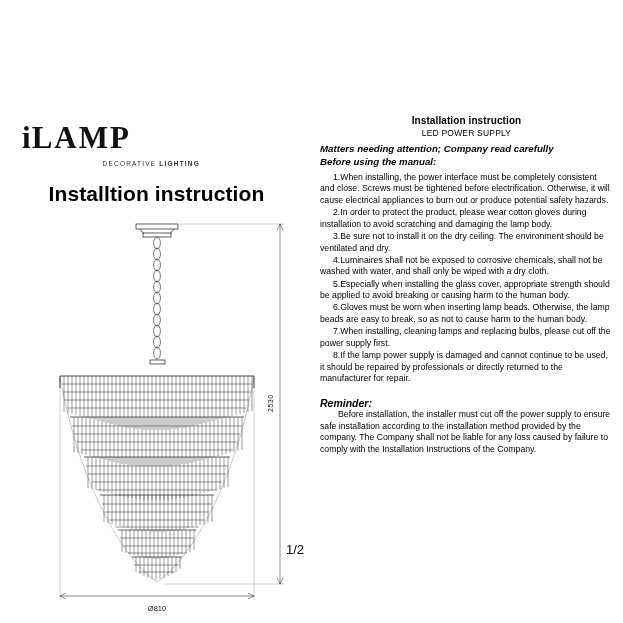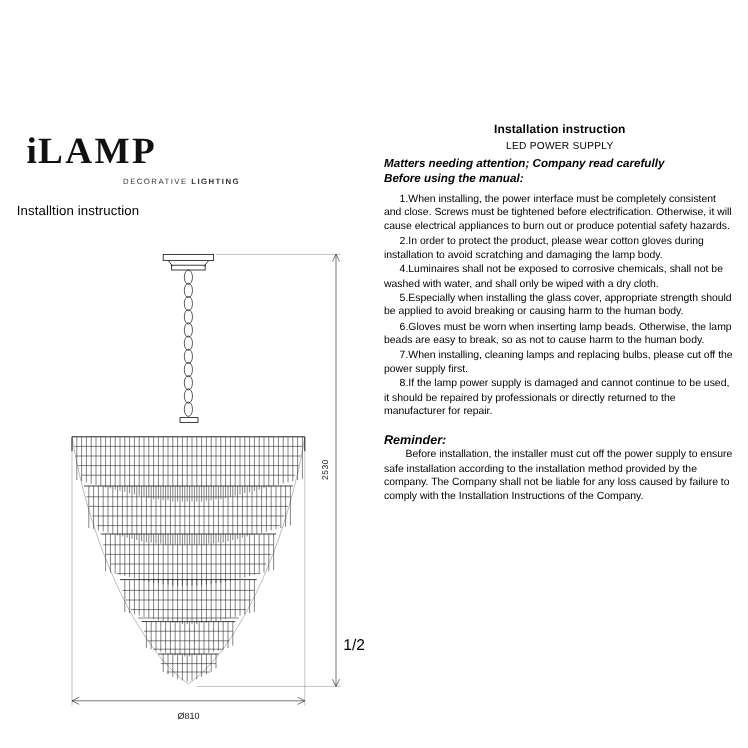--- a/index.html
+++ b/index.html
@@ -10,21 +10,21 @@
   body {
     width: 623px;
     height: 623px;
     font-family: "Liberation Sans", sans-serif;
     color: #000000;
     position: relative;
     overflow: hidden;
   }
   .page {
     position: absolute;
-    left: 0; top: 0;
+    left: 0; top: 12px;
     width: 623px;
     height: 515px;
   }
 
   
   .left-col {
     position: absolute;
     left: 14px;
     top: 100px;
     width: 285px;
@@ -61,22 +61,23 @@
     white-space: nowrap;
     padding-right: 2px;
   }
   .logo-sub b { font-weight: bold; }
 
   .left-title {
     position: absolute;
     left: 0;
     top: 70px;
     width: 285px;
-    font-size: 11px;
-    font-weight: normal;
+    text-align: center;
+    font-size: 21px;
+    font-weight: bold;
     letter-spacing: 0.1px;
   }
 
   
   .drawing {
     position: absolute;
     left: 0;
     top: 100px;
     width: 285px;
     height: 400px;
@@ -449,20 +450,21 @@
   <div class="right-col">
     <div class="r-title">Installation instruction</div>
     <div class="r-subtitle">LED POWER SUPPLY</div>
     <div class="r-attention">
       <div>Matters needing attention; Company read carefully</div>
       <div>Before using the manual:</div>
     </div>
     <div class="r-body">
       <p class="indent">1.When installing, the power interface must be completely consistent and close. Screws must be tightened before electrification. Otherwise, it will cause electrical appliances to burn out or produce potential safety hazards.</p>
       <p class="indent">2.In order to protect the product, please wear cotton gloves during installation to avoid scratching and damaging the lamp body.</p>
+      <p class="indent">3.Be sure not to install it on the dry ceiling. The environment should be ventilated and dry.</p>
       <p class="indent">4.Luminaires shall not be exposed to corrosive chemicals, shall not be washed with water, and shall only be wiped with a dry cloth.</p>
       <p class="indent">5.Especially when installing the glass cover, appropriate strength should be applied to avoid breaking or causing harm to the human body.</p>
       <p class="indent">6.Gloves must be worn when inserting lamp beads. Otherwise, the lamp beads are easy to break, so as not to cause harm to the human body.</p>
       <p class="indent">7.When installing, cleaning lamps and replacing bulbs, please cut off the power supply first.</p>
       <p class="indent"> 8.If the lamp power supply is damaged and cannot continue to be used, it should be repaired by professionals or directly returned to the manufacturer for repair.</p>
     </div>
     <div class="r-reminder-h">Reminder:</div>
     <div class="r-reminder-b">Before installation, the installer must cut off the power supply to ensure safe installation according to the installation method provided by the company. The Company shall not be liable for any loss caused by failure to comply with the Installation Instructions of the Company.</div>
   </div>
 

